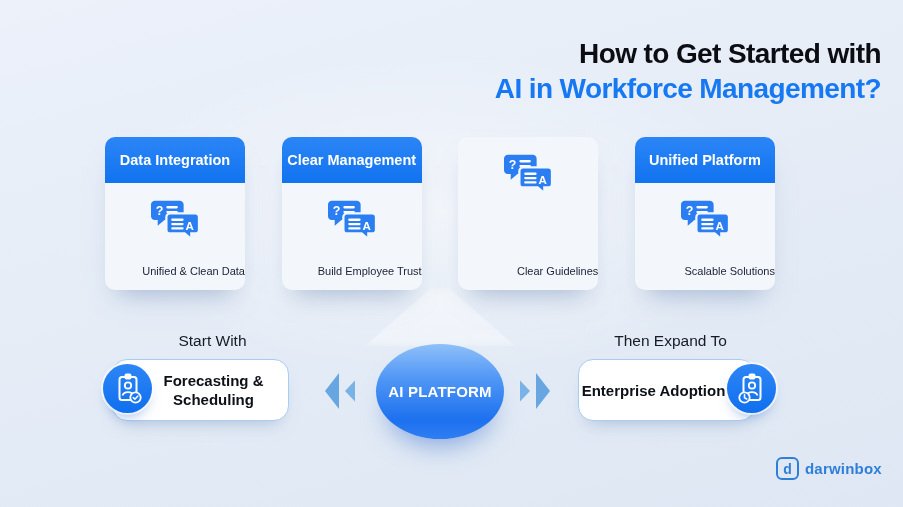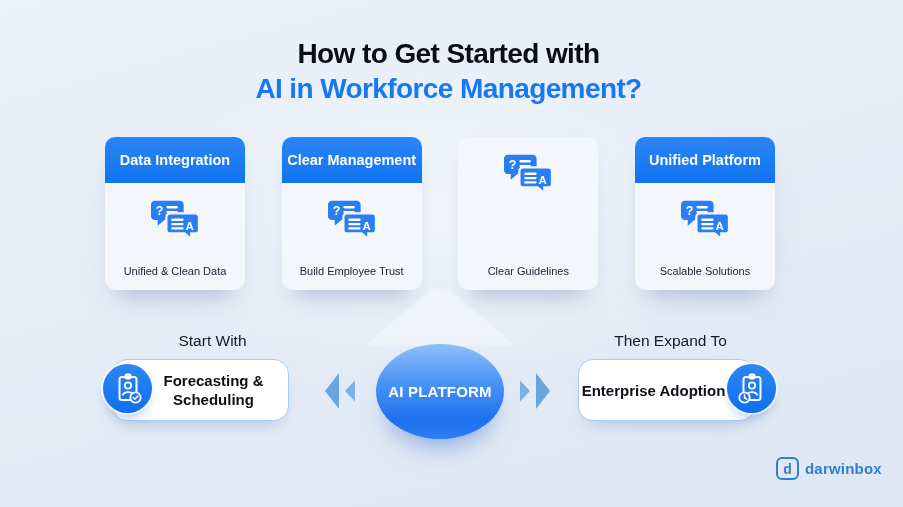--- a/index.html
+++ b/index.html
@@ -20,22 +20,22 @@
   }
   .beam{
     position:absolute;left:365px;top:288px;width:150px;height:58px;
     background:rgba(255,255,255,.38);
     clip-path:polygon(44% 0, 56% 0, 100% 100%, 0 100%);
     filter:blur(5px);
   }
   
   .title{
     position:absolute;left:0;top:36px;width:881px;
-    text-align:center;line-height:35px;
-    font-weight:bold;font-size:28px;letter-spacing:-0.6px;padding-left:8px;
+    text-align:right;line-height:35px;
+    font-weight:bold;font-size:28px;letter-spacing:-0.6px;
   }
   .title .t1{color:#0c0d12;}
   .title .t2{color:#1678f2;}
   
   .cards-row{
     position:absolute;left:105px;top:137px;width:670px;height:153px;
     display:flex;justify-content:space-between;
   }
   .card{
     width:140px;height:153px;border-radius:10px;
@@ -50,21 +50,21 @@
     display:flex;align-items:center;justify-content:center;text-align:center;
     padding:0 5px;box-sizing:border-box;
   }
   .card-body{
     flex:1;position:relative;display:flex;justify-content:center;
     border-radius:0 0 10px 10px;
   }
   .card-body svg{margin-top:14px;}
   .card-caption{
     position:absolute;left:0;right:0;bottom:13px;
-    text-align:center;font-size:11px;color:#20273a;
+    text-align:right;font-size:11px;color:#20273a;
   }
   
   .flow-label{
     position:absolute;width:177px;text-align:center;
     font-size:15.5px;color:#171b24;font-weight:500;
   }
   .flow-label.start{left:124px;top:332px;}
   .flow-label.expand{left:582px;top:332px;}
   .pill{
     position:absolute;top:359px;width:177px;height:62px;

